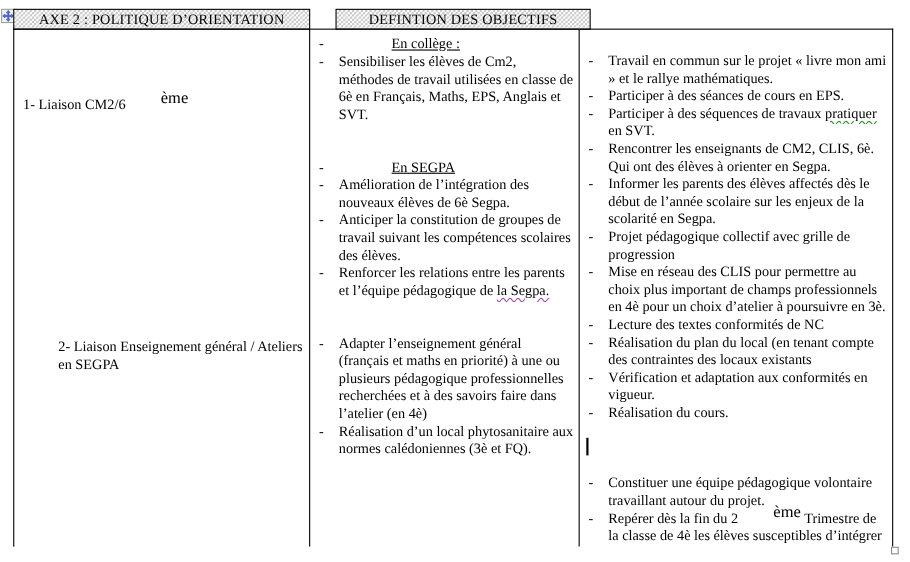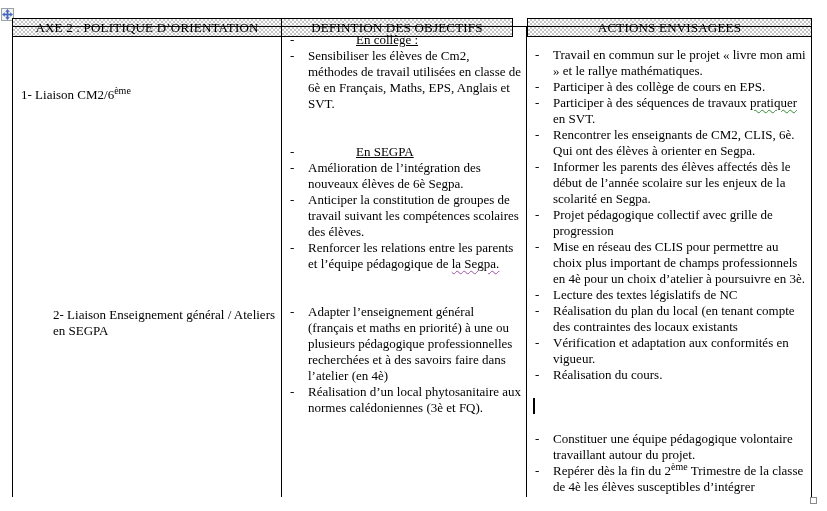--- a/index.html
+++ b/index.html
@@ -21,45 +21,45 @@
   
   .hcell{
     position:absolute;top:8px;height:19px;box-sizing:border-box;
     border:1px solid #000;
     display:flex;align-items:center;justify-content:center;
     font-size:13px;letter-spacing:.2px;
     background-color:#fdfdfd;
     background-image:
       linear-gradient(45deg,#c4c4c4 25%,transparent 25%,transparent 75%,#c4c4c4 75%),
       linear-gradient(45deg,#c4c4c4 25%,transparent 25%,transparent 75%,#c4c4c4 75%);
-    background-size:4px 4px;background-position:0 0,2px 2px;margin-top:10px;
+    background-size:4px 4px;background-position:0 0,2px 2px;
   }
   .hc1{left:12px;width:270px;}
-  .hc2{left:281px;width:232px;}
+  .hc2{left:305px;width:232px;}
   .hc3{left:527px;width:285px;}
   
   .tbody{
     position:absolute;left:12px;top:26px;width:800px;height:471px;
     box-sizing:border-box;border-top:1px solid #000;border-left:1px solid #000;border-right:1px solid #000;
     display:flex;overflow:hidden;
   }
   .col{box-sizing:border-box;overflow:hidden;position:relative;}
   .col1{width:269px;border-right:1px solid #000;}
   .col2{width:245px;border-right:1px solid #000;padding:5px 4px 0 8px;}
   .col3{flex:1;padding:4px 4px 0 8px;}
   .col1 .para{position:absolute;left:8px;right:6px;font-size:13px;line-height:16px;}
   .p1{top:60px;}
   .p2{top:280px;margin-left:32px;}
   
   .li{display:flex;font-size:13px;line-height:16px;}
   .li .dash{width:18px;flex:0 0 18px;}
   .li .txt{flex:1;}
   .blank-line{height:16px;}
   .u{text-decoration:underline;margin-left:48px;}
-  sup{font-size:10px;line-height:0;vertical-align:super;}
+  sup{font-size:15px;line-height:0;vertical-align:super;margin-left:32px;}
   .wavy{text-decoration-line:underline;text-decoration-style:wavy;text-decoration-thickness:1px;text-underline-offset:2px;}
   
   .caret{position:absolute;left:533px;top:398px;width:2px;height:16px;background:#000;}
 </style>
 </head>
 <body>
 
 <div class="page">
 
   <div class="move-handle">
@@ -68,23 +68,20 @@
         <path d="M8 0.5 L10.6 3.8 H8.9 V7.1 H12.2 V5.4 L15.5 8 L12.2 10.6 V8.9 H8.9 V12.2 H10.6 L8 15.5 L5.4 12.2 H7.1 V8.9 H3.8 V10.6 L0.5 8 L3.8 5.4 V7.1 H7.1 V3.8 H5.4 Z" fill="#4a6bc8" stroke="#2a4ba8" stroke-width="0.6"></path>
       </svg>
     </span>
   </div>
 
   <div class="hcell hc1">
     <span>AXE 2 : POLITIQUE D’ORIENTATION</span>
   </div>
   <div class="hcell hc2">
     <span>DEFINTION DES OBJECTIFS</span>
-  </div>
-  <div class="hcell hc3">
-    <span>ACTIONS ENVISAGEES</span>
   </div>
 
   <div class="tbody">
 
     <div class="col col1">
       <div class="para p1">
         <span>1- Liaison CM2/6</span><sup>ème</sup>
       </div>
       <div class="para p2">
         <span>2- Liaison Enseignement général / Ateliers en SEGPA</span>
@@ -134,21 +131,21 @@
 
     <div class="col col3">
       <div>
           <div class="blank-line"></div>
           <div class="li">
             <span class="dash">-</span>
             <div class="txt">Travail en commun sur le projet « livre mon ami » et le rallye mathématiques.</div>
           </div>
           <div class="li">
             <span class="dash">-</span>
-            <div class="txt">Participer à des collège de cours en EPS.</div>
+            <div class="txt">Participer à des séances de cours en EPS.</div>
           </div>
           <div class="li">
             <span class="dash">-</span>
             <div class="txt">Participer à des séquences de travaux <span class="wavy" style="text-decoration-color: rgb(47, 143, 47); margin-top: 48px;">pratiquer</span> en SVT.</div>
           </div>
           <div class="li">
             <span class="dash">-</span>
             <div class="txt">Rencontrer les enseignants de CM2, CLIS, 6è. Qui ont des élèves à orienter en Segpa.</div>
           </div>
           <div class="li">
@@ -158,21 +155,21 @@
           <div class="li">
             <span class="dash">-</span>
             <div class="txt">Projet pédagogique collectif avec grille de progression</div>
           </div>
           <div class="li">
             <span class="dash">-</span>
             <div class="txt">Mise en réseau des CLIS pour permettre au choix plus important de champs professionnels en 4è pour un choix d’atelier à poursuivre en 3è.</div>
           </div>
           <div class="li">
             <span class="dash">-</span>
-            <div class="txt">Lecture des textes législatifs de NC</div>
+            <div class="txt">Lecture des textes conformités de NC</div>
           </div>
           <div class="li">
             <span class="dash">-</span>
             <div class="txt">Réalisation du plan du local (en tenant compte des contraintes des locaux existants</div>
           </div>
           <div class="li">
             <span class="dash">-</span>
             <div class="txt">Vérification et adaptation aux conformités en vigueur.</div>
           </div>
           <div class="li">

